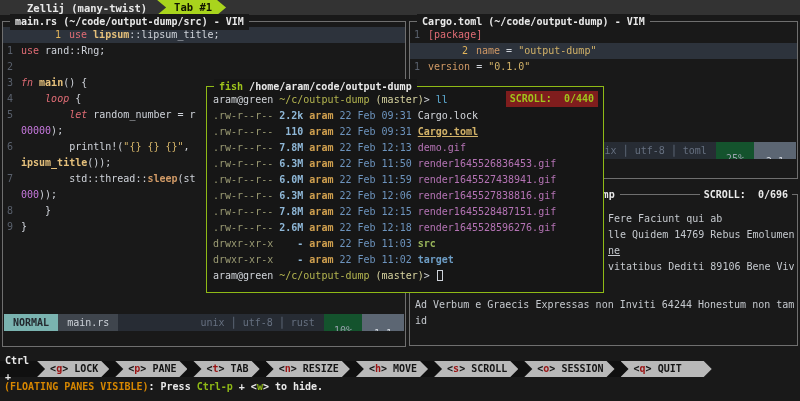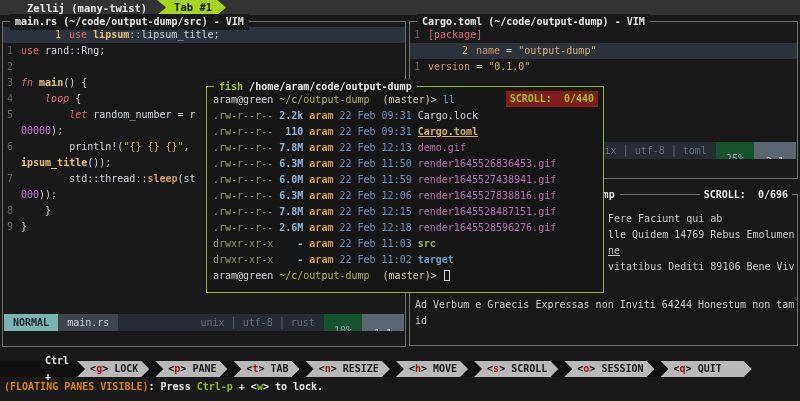--- a/index.html
+++ b/index.html
@@ -55,40 +55,40 @@
   #float-pane { position:absolute; left:206px; top:86px; width:398px; height:207px;
                 border:1px solid #8fba16; background:#161616; z-index:20; }
   #float-pane .pane-title { background:#161616; }
   #float-title-cmd { color:#9fc41c; font-weight:bold; }
   #float-title-path { color:#e9e9e9; font-weight:bold; }
   #float-pane .scroll-ind { color:#9fc41c; background:#7f1d1d;margin-top:12px; }
   .term { position:absolute; left:6px; right:4px; top:5px; white-space:pre; }
   .term-row { height:16px; }
   .p-user { color:#d0d4d9; }
   .p-path { color:#b3b44f; }
-  .p-branch { color:#d8d4a0;margin-left:7px; }
+  .p-branch { color:#d8d4a0; }
   .p-cmd { color:#5fafd7; }
   .cursor { display:inline-block; width:6px; height:11px; border:1px solid #cfd3da;
             vertical-align:-2px; margin-left:1px; }
   .ls-perms { color:#9b9b73; }
   .ls-size  { color:#8fb8d8; font-weight:bold; }
   .ls-owner { color:#cf9f4e; font-weight:bold; }
   .ls-date  { color:#6d94be; }
   .n-white   { color:#d4d7dc; }
   .n-yellowu { color:#d2b268; font-weight:bold; text-decoration:underline; }
   .n-magenta { color:#b473b4; }
   .n-green   { color:#98b45a; font-weight:bold; }
   .n-blue    { color:#6d9dc5; font-weight:bold; }
 
   
   .lorem-line { position:absolute; white-space:pre; color:#c5c9ce; }
 
   
   #keybar { position:absolute; left:0; top:361px; width:700px; height:16px;
-            background:#101010; display:flex; align-items:center;padding-left:40px; }
+            background:#101010; display:flex; align-items:center; }
   #keybar-prefix { color:#e9e9e9; font-weight:bold; padding:0 8px 0 5px; }
   .ribbon { background:#b9b9b9; color:#141414; font-weight:bold; height:16px; line-height:16px;
             padding:0 11px 0 13px; margin-right:6px; white-space:pre;
             clip-path:polygon(0 0, calc(100% - 8px) 0, 100% 50%, calc(100% - 8px) 100%, 0 100%, 8px 50%); }
   .ribbon.last { padding-right:30px; }
   .rb-key { color:#9c1313; }
 
   
   #hintbar { position:absolute; left:0; top:379px; width:800px; height:16px;
              font-weight:bold; white-space:pre; padding-left:4px; }
@@ -172,13 +172,13 @@
 <div class="ribbon"><span>&lt;</span><span class="rb-key">g</span><span>&gt; LOCK</span></div>
     <div class="ribbon"><span>&lt;</span><span class="rb-key">p</span><span>&gt; PANE</span></div>
     <div class="ribbon"><span>&lt;</span><span class="rb-key">t</span><span>&gt; TAB</span></div>
     <div class="ribbon"><span>&lt;</span><span class="rb-key">n</span><span>&gt; RESIZE</span></div>
     <div class="ribbon"><span>&lt;</span><span class="rb-key">h</span><span>&gt; MOVE</span></div>
     <div class="ribbon"><span>&lt;</span><span class="rb-key">s</span><span>&gt; SCROLL</span></div>
     <div class="ribbon"><span>&lt;</span><span class="rb-key">o</span><span>&gt; SESSION</span></div>
     <div class="ribbon last"><span>&lt;</span><span class="rb-key">q</span><span>&gt; QUIT</span></div>
   </div>
 
-<div id="hintbar"><span class="h-orange">(FLOATING PANES VISIBLE)</span><span class="h-white">: </span><span class="h-white">Press </span><span class="h-green">Ctrl-p</span><span class="h-white"> + </span><span class="h-white">&lt;</span><span class="h-green">w</span><span class="h-white">&gt;</span><span class="h-white"> to lock.</span></div>
+<div id="hintbar"><span class="h-orange">(FLOATING PANES VISIBLE)</span><span class="h-white">: </span><span class="h-white">Press </span><span class="h-green">Ctrl-p</span><span class="h-white"> + </span><span class="h-white">&lt;</span><span class="h-green">w</span><span class="h-white">&gt;</span><span class="h-white"> to hide.</span></div>
 
 </body></html>

